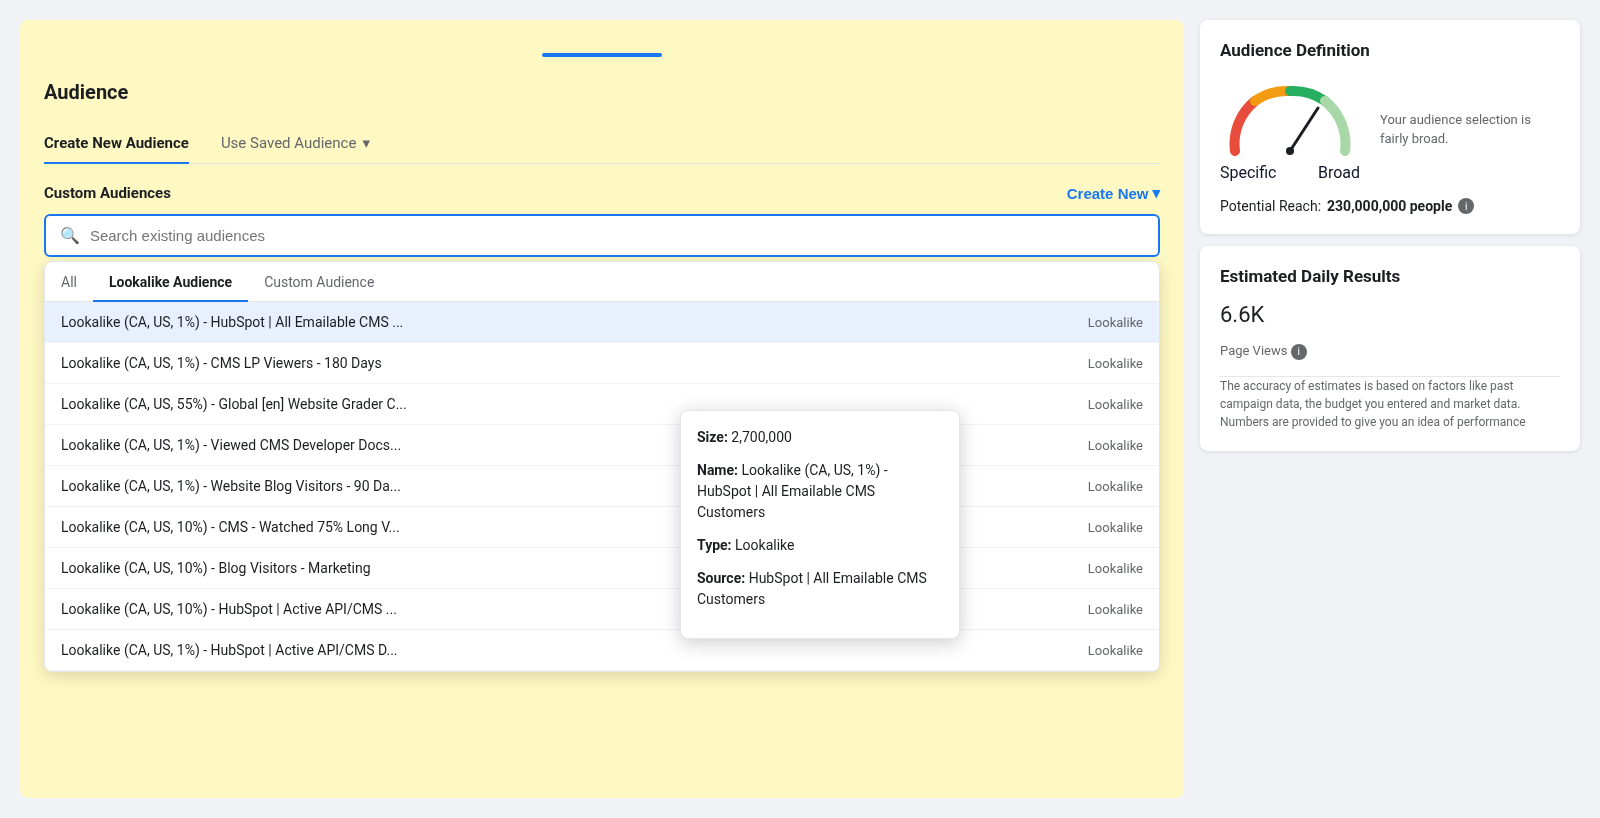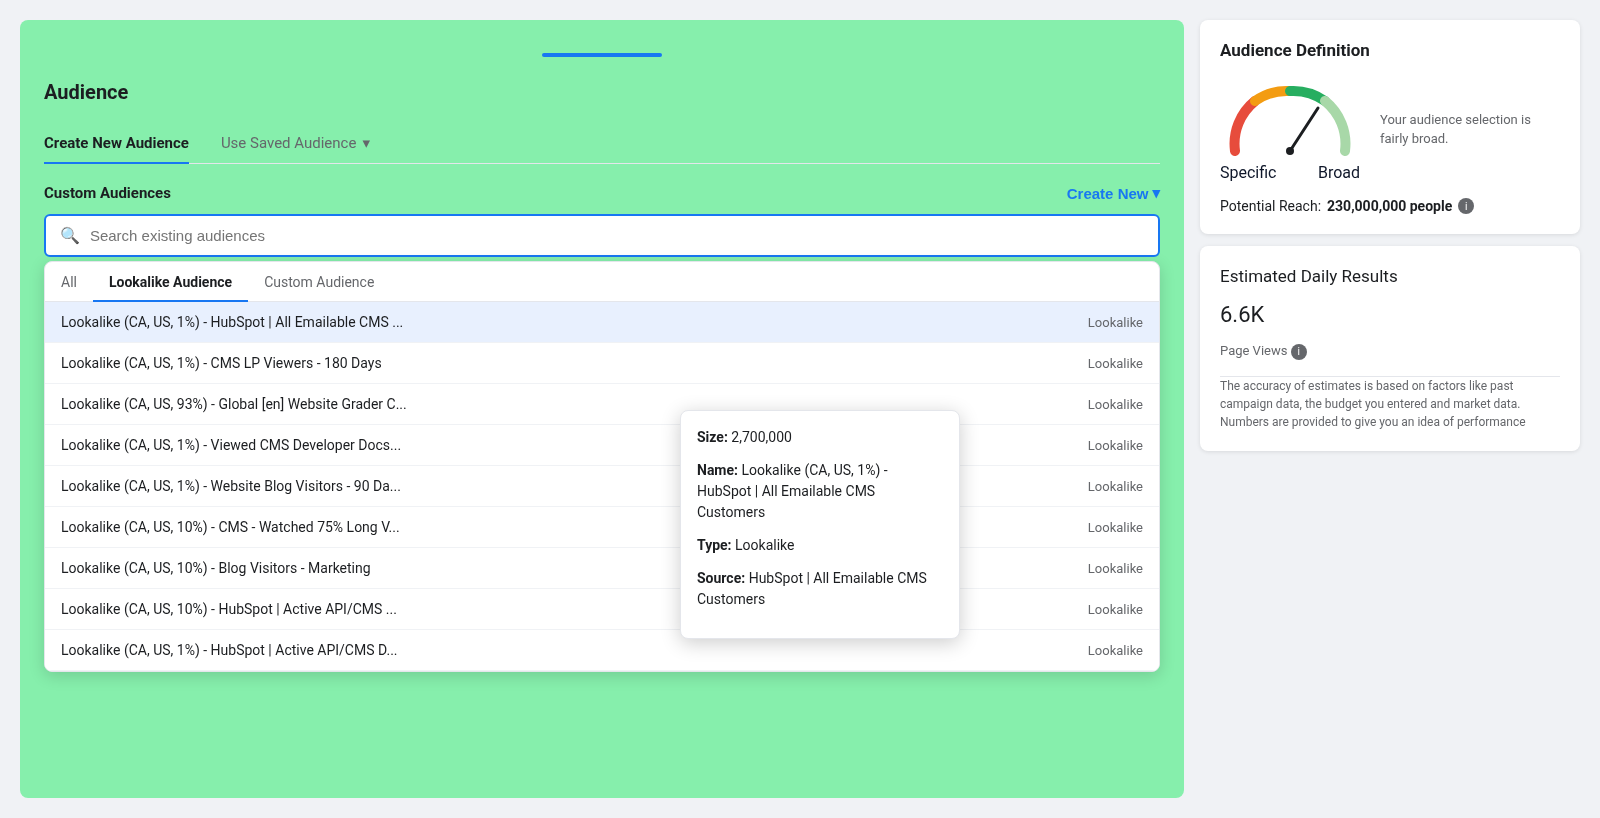--- a/index.html
+++ b/index.html
@@ -12,21 +12,21 @@
     .page-wrapper {
       display: flex;
       width: 1600px;
       min-height: 818px;
       background: #f0f2f5;
       padding: 20px;
       gap: 16px;
     }
     .left-panel {
       flex: 1;
-      background: #86efac;
+      background: #fef9c3;
       border-radius: 8px;
       padding: 24px;
       position: relative;
     }
     .right-panel {
       width: 380px;
       display: flex;
       flex-direction: column;
       gap: 12px;
     }
@@ -263,21 +263,21 @@
 
     
     .daily-results-card {
       background: #fff;
       border-radius: 8px;
       padding: 20px;
       box-shadow: 0 1px 4px rgba(0,0,0,0.1);
     }
     .daily-results-title {
       font-size: 17px;
-      font-weight: 400;
+      font-weight: 700;
       margin-bottom: 16px;
     }
     .result-item {
       margin-bottom: 16px;
     }
     .result-label {
       font-size: 13px;
       color: #65676b;
       margin-bottom: 2px;
     }
@@ -339,21 +339,21 @@
       <div class="dropdown-list" id="audience-list">
           <div class="dropdown-item highlighted">
       <span class="dropdown-item-name">Lookalike (CA, US, 1%) - HubSpot | All Emailable CMS ...</span>
       <span class="dropdown-item-type">Lookalike</span>
     </div>
           <div class="dropdown-item">
       <span class="dropdown-item-name">Lookalike (CA, US, 1%) - CMS LP Viewers - 180 Days</span>
       <span class="dropdown-item-type">Lookalike</span>
     </div>
           <div class="dropdown-item">
-      <span class="dropdown-item-name">Lookalike (CA, US, 93%) - Global [en] Website Grader C...</span>
+      <span class="dropdown-item-name">Lookalike (CA, US, 55%) - Global [en] Website Grader C...</span>
       <span class="dropdown-item-type">Lookalike</span>
     </div>
           <div class="dropdown-item">
       <span class="dropdown-item-name">Lookalike (CA, US, 1%) - Viewed CMS Developer Docs...</span>
       <span class="dropdown-item-type">Lookalike</span>
     </div>
           <div class="dropdown-item">
       <span class="dropdown-item-name">Lookalike (CA, US, 1%) - Website Blog Visitors - 90 Da...</span>
       <span class="dropdown-item-type">Lookalike</span>
     </div>

